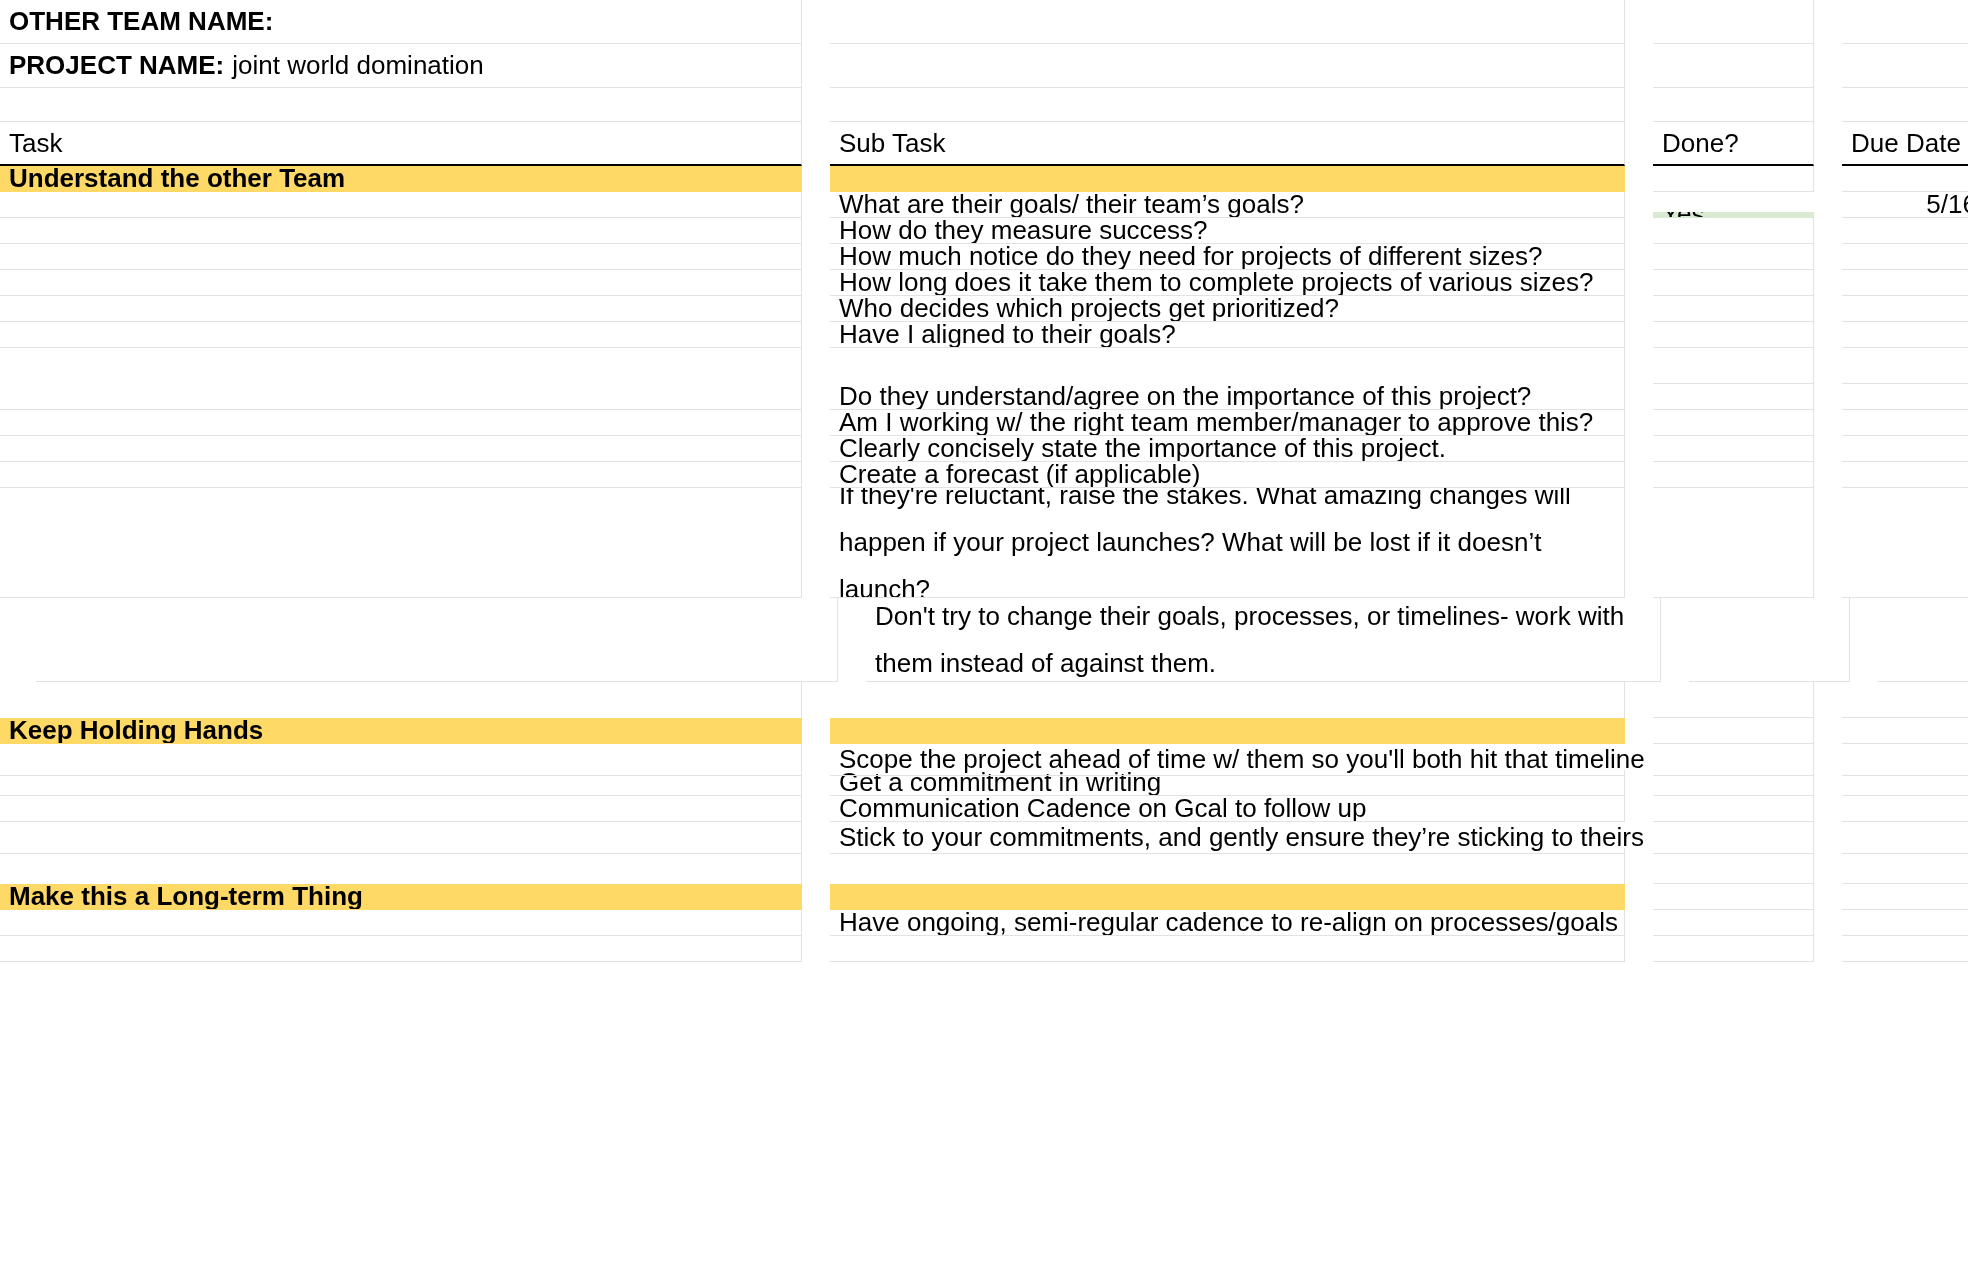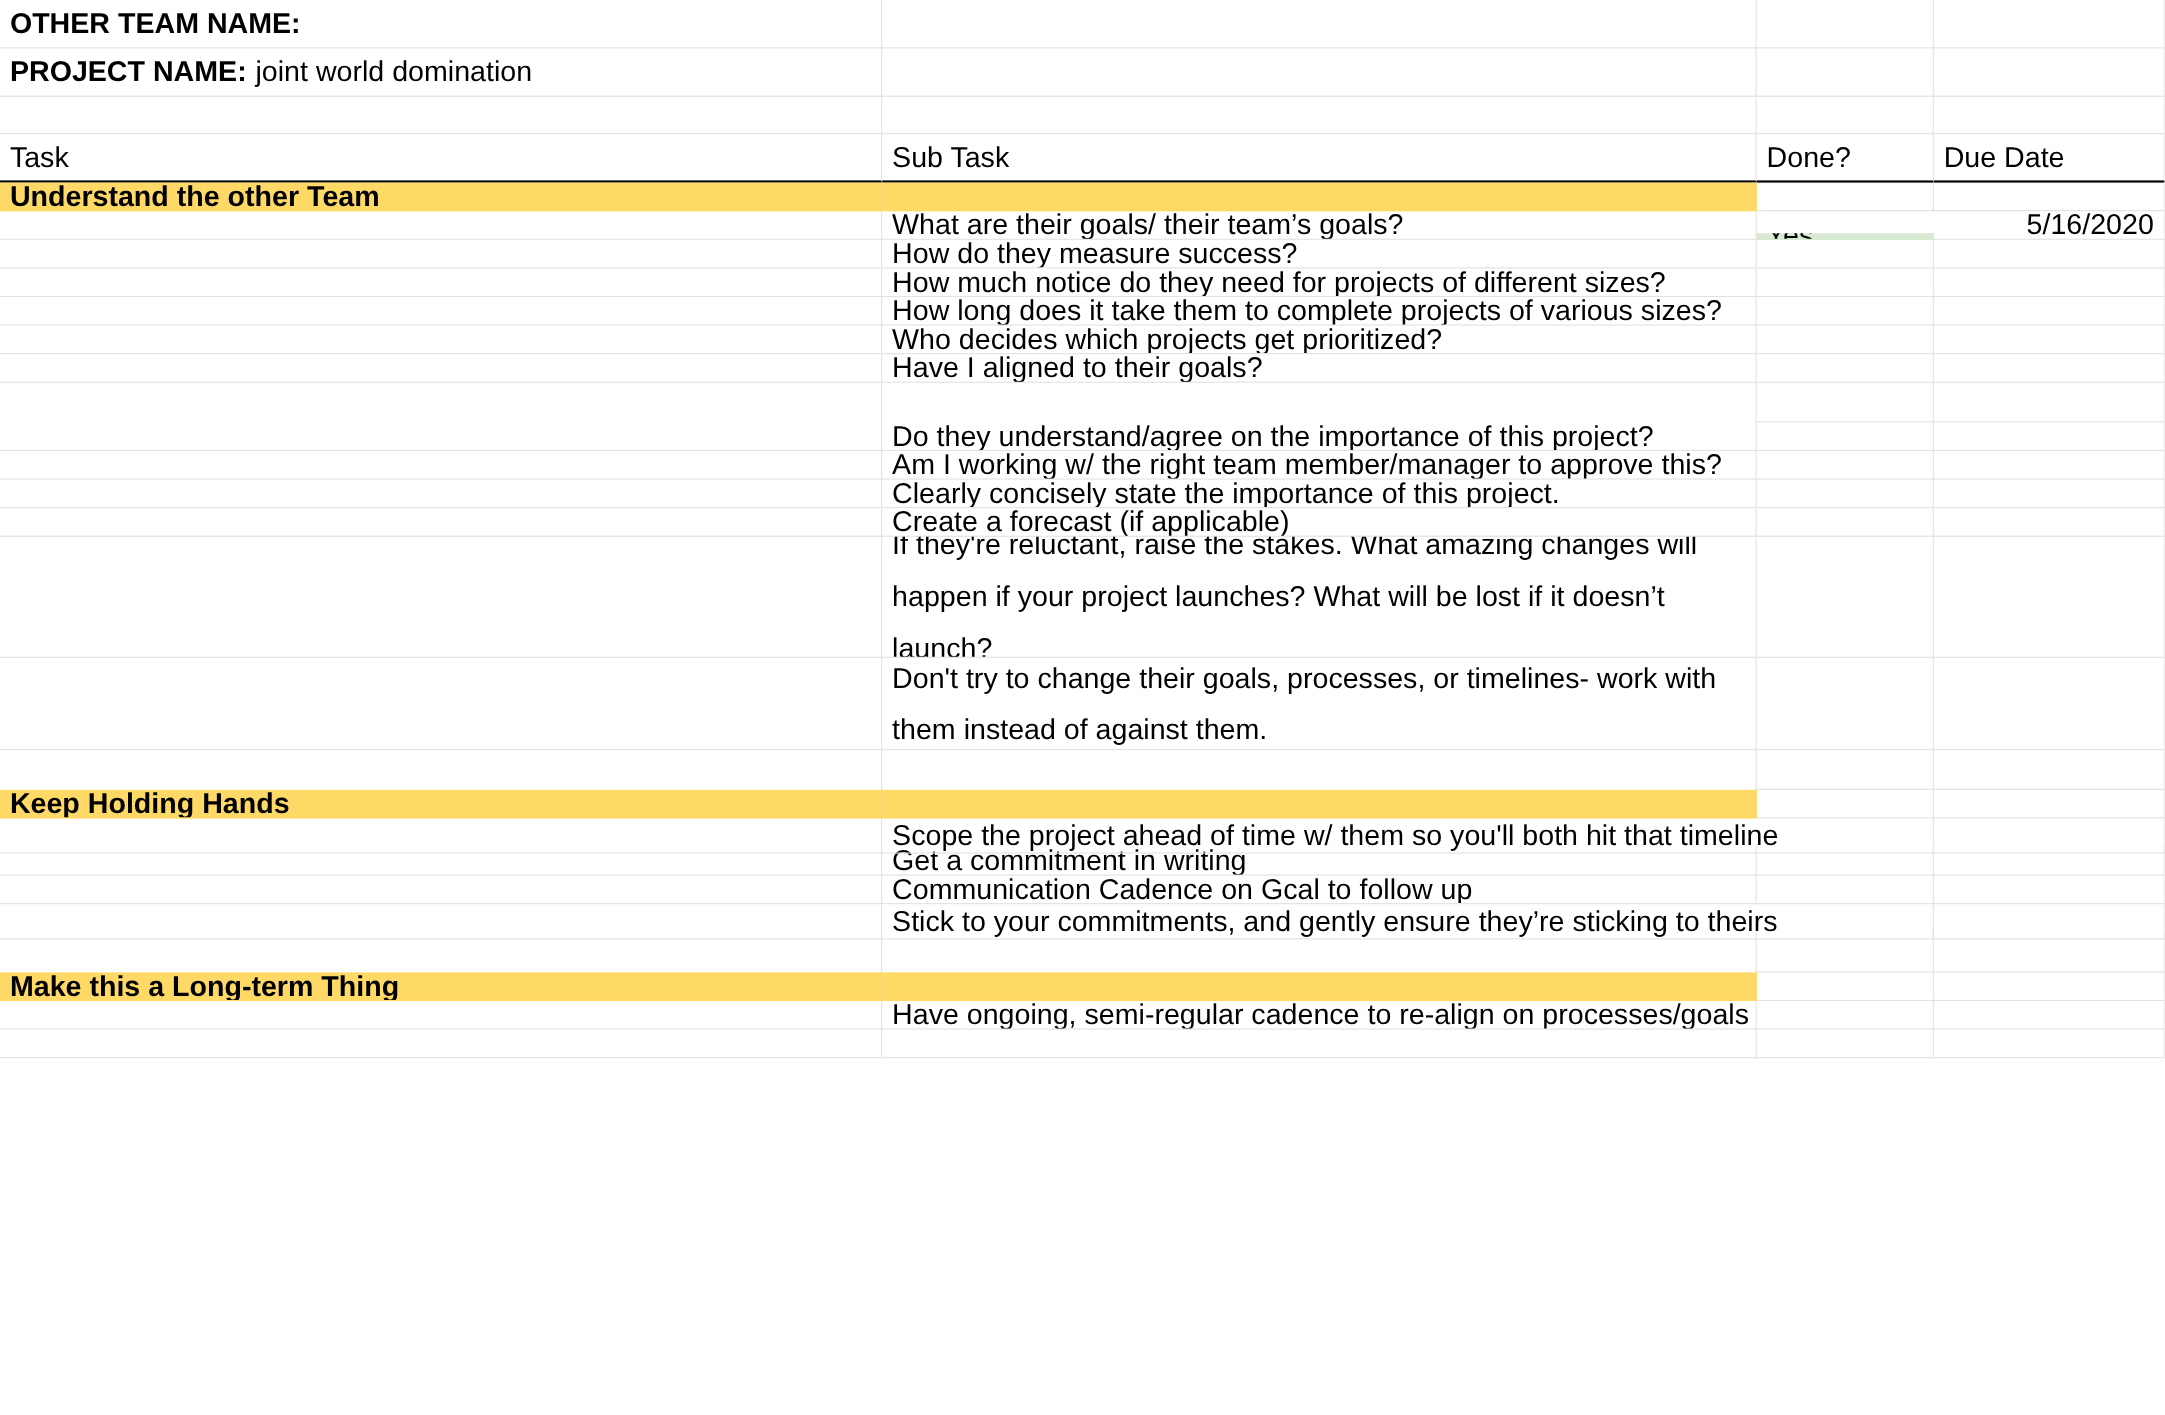--- a/index.html
+++ b/index.html
@@ -2,28 +2,28 @@
 <html style="--section: #ffd966; --yes: #d9ead3; --grid: #e2e2e2;"><head>
 <meta charset="utf-8">
 <style>
   * { margin:0; padding:0; box-sizing:border-box; }
   :root { --grid:#e2e2e2; --section:#ffd966; --yes:#d9ead3; }
   html,body { background:#ffffff; }
   #sheet {
     width:1968px; height:1286px; overflow:hidden; background:#fff;
     font-family:"Liberation Sans", sans-serif; font-size:26px; color:#000;
   }
-  .row { display:grid; grid-template-columns:802px 795px 161px 210px; }
+  .row { display:grid; grid-template-columns:802px 795px 161px 210px;gap:28px; }
   .r-meta   { height:44px; }
   .r-blank  { height:34px; }
   .r-header { height:44px; }
   .r-std    { height:26px; }
   .r-spacer { height:36px; }
   .r-tall3  { height:110px; }
-  .r-tall2  { height:84px; }
+  .r-tall2  { height:84px;padding-left:36px; }
   .cell {
     border-right:1px solid var(--grid);
     border-bottom:1px solid var(--grid);
     display:flex; align-items:center;
     padding:0 9px; white-space:nowrap; overflow:hidden; min-width:0;
     background:transparent;
   }
   .c-due { justify-content:flex-end; }
   .meta-cell { gap:8px; }
   .bold { font-weight:700; }

